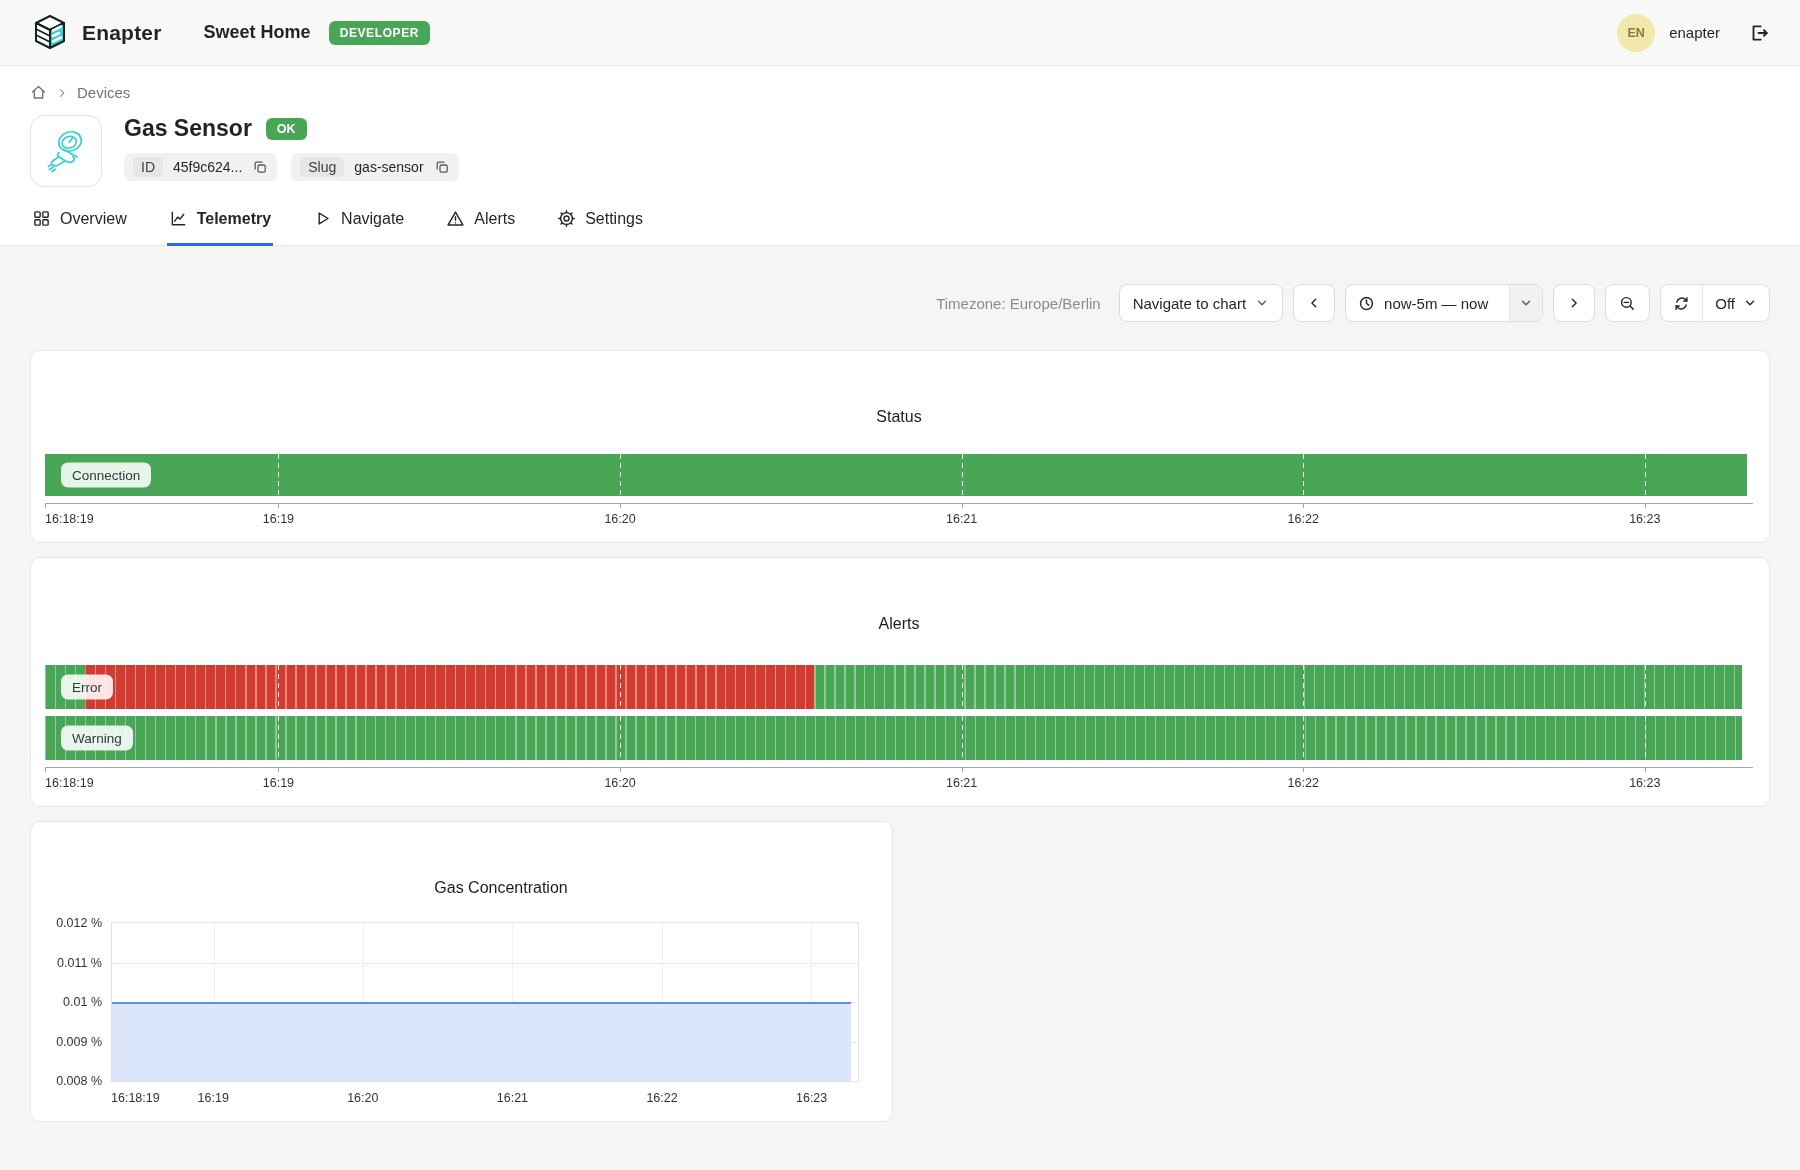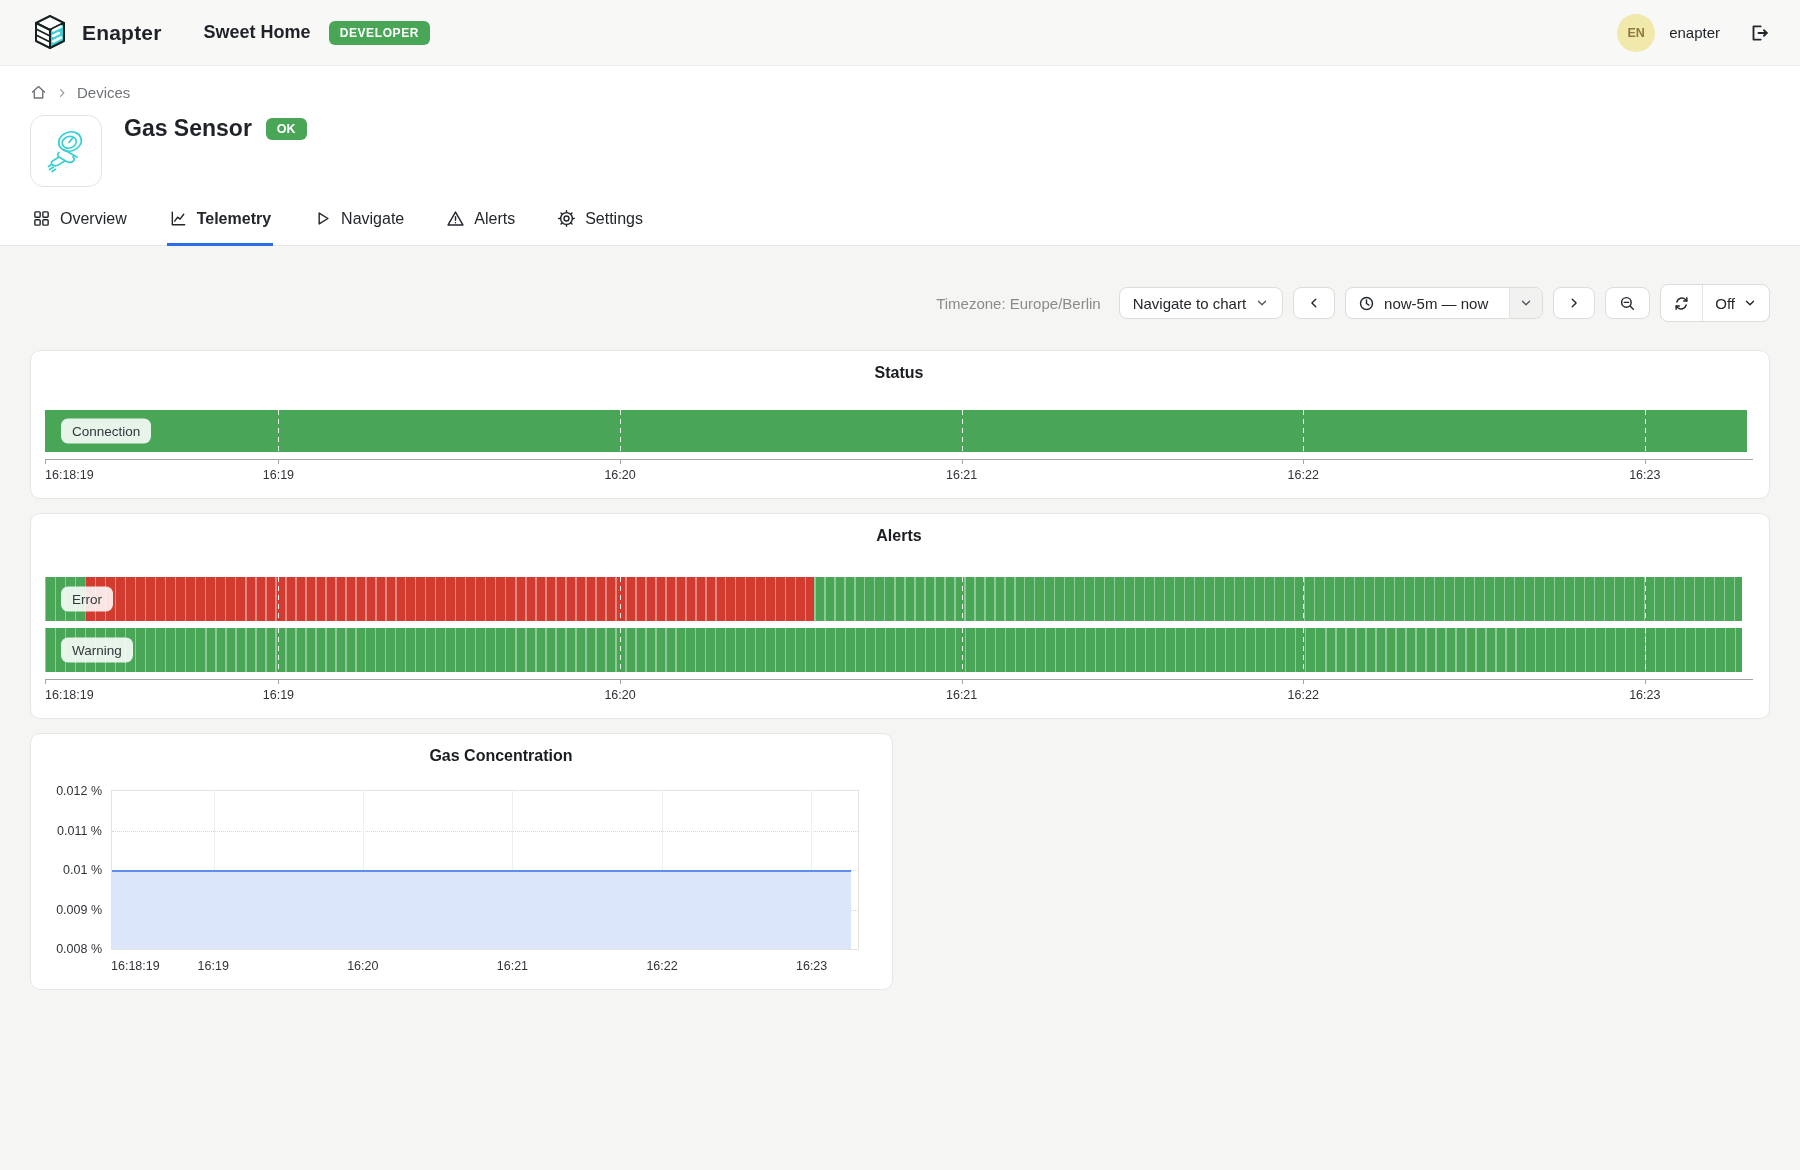--- a/index.html
+++ b/index.html
@@ -43,38 +43,38 @@
   .meta-label{background:#e6e6e4;border-radius:5px;padding:2px 8px;color:#3c4045;}
   .copy-btn{background:none;border:none;cursor:pointer;color:#55595e;padding:0;}
   .tabs{display:flex;gap:38px;padding:0 30px;margin-top:22px;border-bottom:1px solid var(--border);}
   .tab{display:flex;align-items:center;gap:9px;font-size:16px;color:#23272c;cursor:pointer;
     padding:0 2px 15px;border-bottom:3px solid transparent;margin-bottom:-1px;background:none;border-top:none;border-left:none;border-right:none;font-family:inherit;}
   .tab.active{font-weight:700;border-bottom-color:var(--accent);}
   
   .main{padding:0 30px;}
   .toolbar{display:flex;align-items:center;justify-content:flex-end;gap:10px;margin-top:38px;height:38px;}
   .tz{font-size:15px;color:var(--muted);margin-right:8px;}
-  .btn{height:32px;display:flex;align-items:center;gap:9px;background:#fff;
+  .btn{height:38px;display:flex;align-items:center;gap:9px;background:#fff;
     border:1px solid #dcdcda;border-radius:8px;padding:0 13px;font-size:15px;color:#23272c;
     cursor:pointer;font-family:inherit;}
   .btn .chev{color:#55595e;}
   .range-btn{padding:0;overflow:hidden;}
   .range-main{display:flex;align-items:center;gap:9px;padding:0 12px;}
   .range-chev{align-self:stretch;display:flex;align-items:center;padding:0 9px;
     background:#f1f1ef;border-left:1px solid #e6e6e4;}
   .btn-group{display:flex;align-items:stretch;height:38px;background:#fff;
     border:1px solid #dcdcda;border-radius:8px;overflow:hidden;}
   .btn-seg{display:flex;align-items:center;gap:8px;padding:0 12px;background:none;border:none;
     font-size:15px;color:#23272c;cursor:pointer;font-family:inherit;}
   .btn-seg + .btn-seg{border-left:1px solid #e6e6e4;}
   
   .panel{background:#fff;border:1px solid #e6e6e4;border-radius:10px;margin-top:28px;
     padding:13px 16px 9px 14px;}
   .panel + .panel{margin-top:14px;}
-  .panel-title{font-size:16px;font-weight:700;text-align:center;color:#1a1d21;}
+  .panel-title{font-size:16px;font-weight:400;text-align:center;color:#1a1d21;margin-top:44px;}
   
   .tl-chart{margin-top:28px;}
   .alerts .tl-chart{margin-top:32px;}
   .tl-bar{position:relative;height:42px;margin-bottom:6px;}
   .alerts .tl-bar{height:44px;margin-bottom:7px;}
   .tl-seg{position:absolute;top:0;bottom:0;}
   .tl-seg.striped{background-image:repeating-linear-gradient(90deg,
       rgba(255,255,255,.38) 0 1.5px,transparent 1.5px 10px);}
   .tl-grid{position:absolute;top:0;bottom:0;width:1px;background:
     repeating-linear-gradient(to bottom,rgba(255,255,255,.92) 0 5px,transparent 5px 9px);}
@@ -161,20 +161,42 @@
         <path d="M9.5 42.5l3-2"></path>
           <path d="M10.5 45.5l4-2.5"></path>
           <path d="M13 47.5l3.5-2.2"></path>
       </svg>
     </div>
     <div>
       <div class="device-head">
         <h1 class="device-title">Gas Sensor</h1>
         <span class="ok-badge">OK</span>
       </div>
+      <div class="meta-row">
+        <div class="meta-chip">
+          <span class="meta-label">ID</span>
+          <span>45f9c624...</span>
+          <button class="copy-btn">
+            <svg width="16" height="16" viewBox="0 0 20 20" fill="none" stroke="currentColor" stroke-width="1.6" stroke-linecap="round" stroke-linejoin="round">
+              <rect x="7.5" y="7.5" width="9" height="9" rx="1.8"></rect>
+                <path d="M4 12.5V5.5A1.5 1.5 0 0 1 5.5 4h7"></path>
+            </svg>
+          </button>
+        </div>
+        <div class="meta-chip">
+          <span class="meta-label">Slug</span>
+          <span>gas-sensor</span>
+          <button class="copy-btn">
+            <svg width="16" height="16" viewBox="0 0 20 20" fill="none" stroke="currentColor" stroke-width="1.6" stroke-linecap="round" stroke-linejoin="round">
+              <rect x="7.5" y="7.5" width="9" height="9" rx="1.8"></rect>
+                <path d="M4 12.5V5.5A1.5 1.5 0 0 1 5.5 4h7"></path>
+            </svg>
+          </button>
+        </div>
+      </div>
     </div>
   </div>
 
   <div class="tabs" id="tabs">
       <button class="tab">
         <svg width="19" height="19" viewBox="0 0 20 20" fill="none" stroke="currentColor" stroke-width="1.5" stroke-linecap="round" stroke-linejoin="round">
           <rect x="3" y="3" width="5.6" height="5.6" rx="1"></rect>
           <rect x="11.4" y="3" width="5.6" height="5.6" rx="1"></rect>
           <rect x="3" y="11.4" width="5.6" height="5.6" rx="1"></rect>
           <rect x="11.4" y="11.4" width="5.6" height="5.6" rx="1"></rect>

